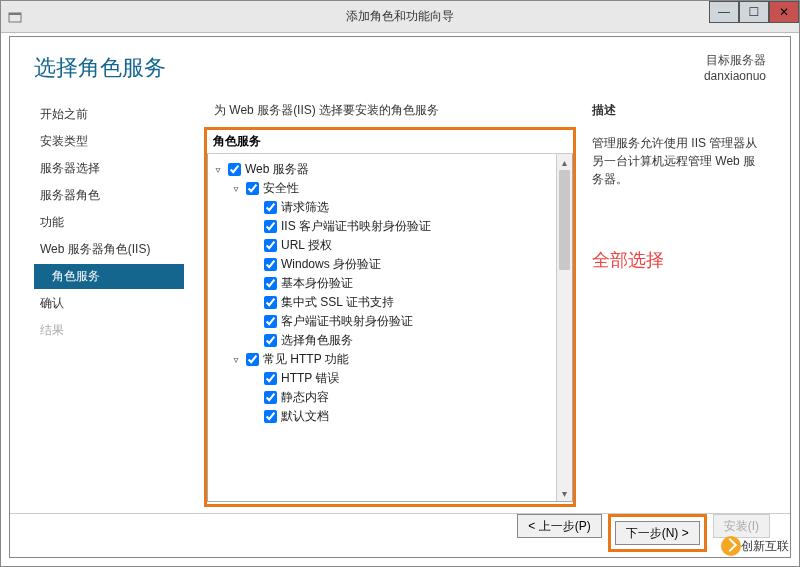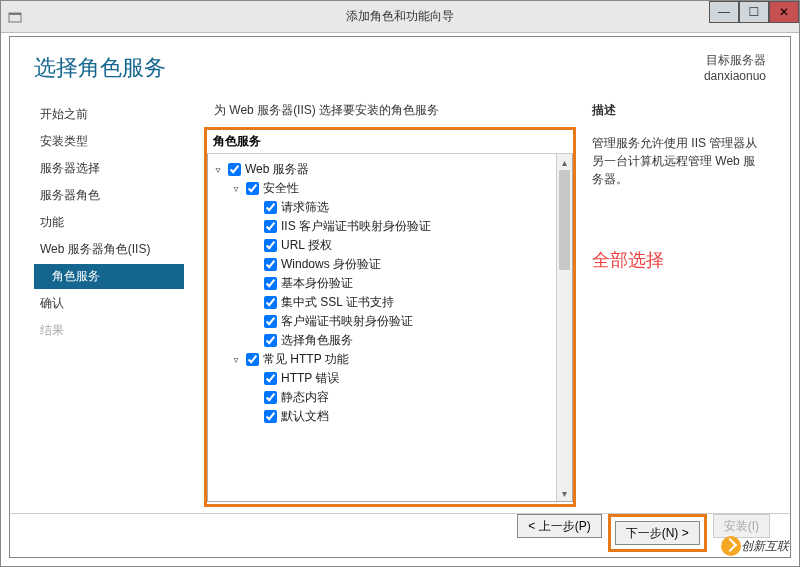--- a/index.html
+++ b/index.html
@@ -38,21 +38,21 @@
 .scroll-up,.scroll-down{height:16px;display:flex;align-items:center;justify-content:center;color:#666;font-size:10px;cursor:pointer}
 .scroll-thumb{position:absolute;left:2px;right:2px;top:16px;height:100px;background:#c8c8c8;border-radius:1px}
 .right-col{width:190px;padding-left:16px;padding-top:10px}
 .desc-title{font-weight:bold;color:#333;margin-bottom:15px}
 .desc-text{color:#333;line-height:1.5}
 .annotation{color:#ef4444;font-size:18px;font-weight:normal;margin-top:60px}
 .footer{position:absolute;left:0;right:0;bottom:0;height:44px;border-top:1px solid #ccc;display:flex;align-items:flex-start;justify-content:flex-end;padding-right:20px;gap:6px}
 .btn{height:24px;padding:0 10px;border:1px solid #888;background:#f0f0f0;cursor:pointer;font-size:12px;display:inline-flex;align-items:center}
 .btn.disabled{color:#aaa;border-color:#ccc}
 .next-highlight{border:3px solid #e8791a;padding:4px;display:inline-block}
-.watermark{position:absolute;right:10px;bottom:10px;display:flex;align-items:center;gap:0;color:#333;font-size:12px;font-style:italic}
+.watermark{position:absolute;right:10px;bottom:10px;display:flex;align-items:center;gap:0;color:#333;font-size:12px;}
 .watermark .wm-icon{width:20px;height:20px;border-radius:50%;background:#f5a623;position:relative}
 .watermark .wm-icon:after{content:"";position:absolute;left:4px;top:4px;width:8px;height:8px;border:2px solid #fff;border-left:none;border-bottom:none;transform:rotate(45deg)}
 </style>
 </head>
 <body>
 
 <div class="outer-border">
 
   <div class="titlebar">
     <span class="icon">

